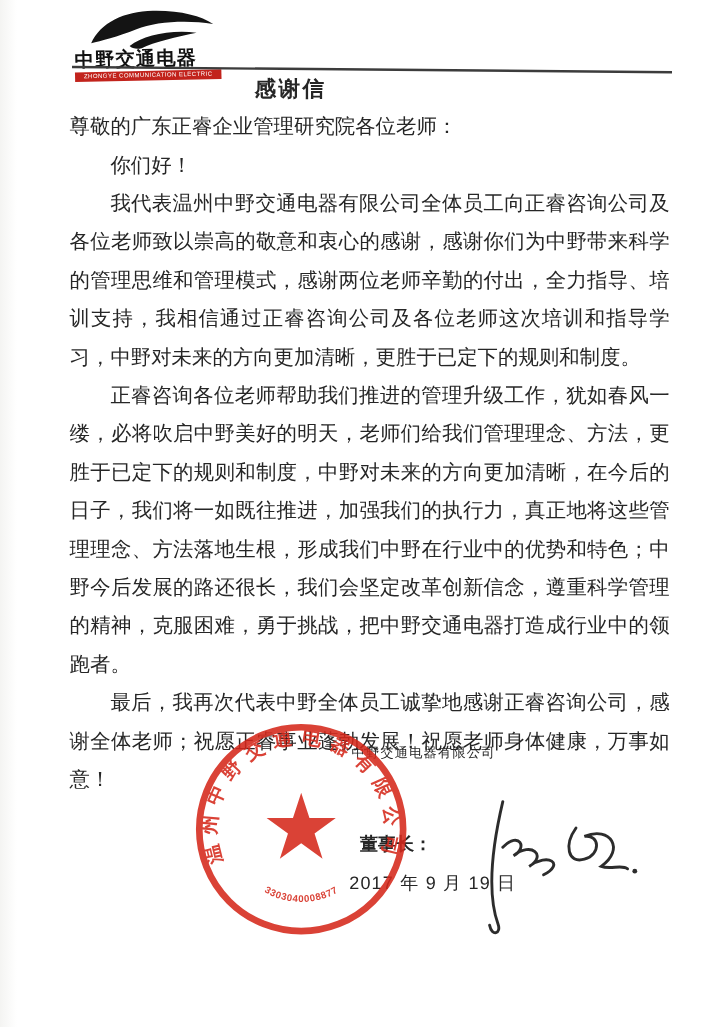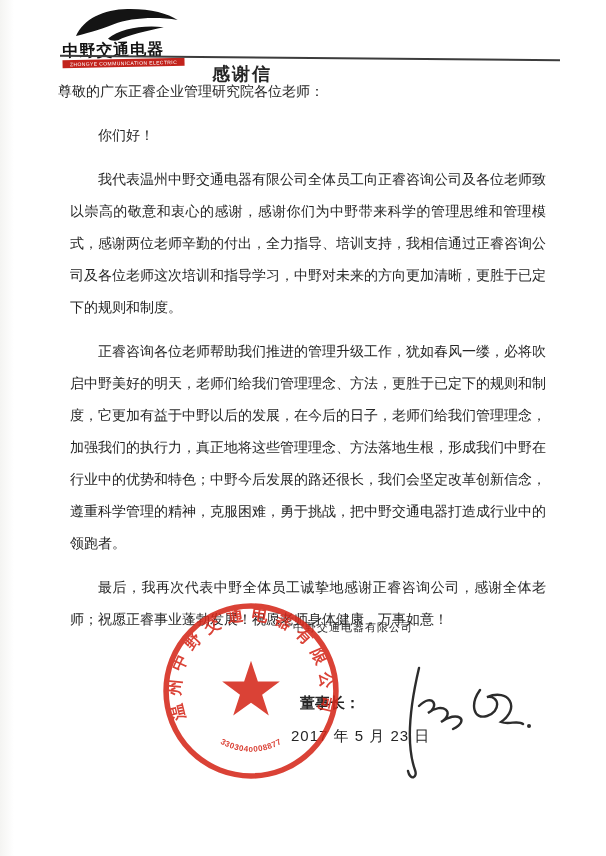--- a/index.html
+++ b/index.html
@@ -19,24 +19,24 @@
     font-weight:bold;font-size:16px;letter-spacing:1px;color:#111;line-height:1.05;}
   .brand-tagline{display:block;background:#c2231c;color:#fff;
     font-family:"Liberation Sans",sans-serif;font-size:5px;letter-spacing:.4px;
     padding:1px 2px;width:118px;text-align:center;}
   .header-rule{position:absolute;left:60px;top:57px;width:500px;height:1.5px;
     background:#3c3c3c;transform:rotate(0.5deg);}
 
   
   .title{position:absolute;top:62px;left:0;width:484px;text-align:center;
     font-size:18px;font-weight:bold;letter-spacing:2px;}
-  .content{position:absolute;left:58px;top:76px;width:500px;
-    font-size:14px;line-height:32px;text-align:justify;}
+  .content{position:absolute;left:58px;top:90px;width:500px;
+    font-size:17px;line-height:32px;text-align:justify;}
   .content .salutation{text-indent:0;margin:0;}
-  .content p{margin:12px;text-indent:2em;}
+  .content p{margin:0;text-indent:2em;}
 
   
   .sig-company{position:absolute;left:293px;top:620px;font-size:11px;letter-spacing:1px;}
   .sig-title{position:absolute;left:300px;top:694px;font-size:15px;font-weight:bold;}
   .sig-date{position:absolute;left:291px;top:727px;font-size:15px;
     font-family:"Liberation Sans",sans-serif;letter-spacing:1px;}
   .sig-hand{position:absolute;left:385px;top:662px;}
 
   
   .stamp{position:absolute;left:160px;top:600px;opacity:.88;}
@@ -59,27 +59,27 @@
   </div>
 
   <div class="header-rule"></div>
 
   <div class="title">感谢信</div>
 
   <div class="content">
     <p class="salutation">尊敬的广东正睿企业管理研究院各位老师：</p>
     <p>你们好！</p>
     <p>我代表温州中野交通电器有限公司全体员工向正睿咨询公司及各位老师致以崇高的敬意和衷心的感谢，感谢你们为中野带来科学的管理思维和管理模式，感谢两位老师辛勤的付出，全力指导、培训支持，我相信通过正睿咨询公司及各位老师这次培训和指导学习，中野对未来的方向更加清晰，更胜于已定下的规则和制度。</p>
-    <p>正睿咨询各位老师帮助我们推进的管理升级工作，犹如春风一缕，必将吹启中野美好的明天，老师们给我们管理理念、方法，更胜于已定下的规则和制度，它更加有益于中野以后的发展，在今后的日子，老师们给我们管理理念，加强我们的执行力，真正地将这些管理理念、方法落地生根，形成我们中野在行业中的优势和特色；中野今后发展的路还很长，我们会坚定改革创新信念，遵重科学管理的精神，克服困难，勇于挑战，把中野交通电器打造成行业中的领跑者。</p>
+    <p>正睿咨询各位老师帮助我们推进的管理升级工作，犹如春风一缕，必将吹启中野美好的明天，老师们给我们管理理念、方法，更胜于已定下的规则和制度，中野对未来的方向更加清晰，在今后的日子，我们将一如既往推进，加强我们的执行力，真正地将这些管理理念、方法落地生根，形成我们中野在行业中的优势和特色；中野今后发展的路还很长，我们会坚定改革创新信念，遵重科学管理的精神，克服困难，勇于挑战，把中野交通电器打造成行业中的领跑者。</p>
     <p>最后，我再次代表中野全体员工诚挚地感谢正睿咨询公司，感谢全体老师；祝愿正睿事业蓬勃发展！祝愿老师身体健康，万事如意！</p>
   </div>
 
   <div class="sig-company">中野交通电器有限公司</div>
   <div class="sig-title">董事长：</div>
-  <div class="sig-date">2017 年 5 月 23 日</div>
+  <div class="sig-date">2017 年 9 月 19 日</div>
 
   <svg class="sig-hand" width="150" height="120" viewBox="0 0 150 120">
     <g fill="none" stroke="#1b1b1b" stroke-width="2.4" stroke-linecap="round" opacity="0.92">
       <path d="M34,6 C26,40 20,80 30,108 C33,116 25,119 23,109"></path>
       <path d="M34,44 C48,30 55,45 43,51 C58,39 71,51 56,60 C72,48 86,58 68,67"></path>
       <path d="M95,28 C85,42 88,58 102,54 C116,50 115,33 102,35 C124,26 136,46 116,60 C124,63 133,58 138,62"></path>
     </g>
     <circle cx="144" cy="64" r="2" fill="#1b1b1b" opacity="0.92"></circle>
   </svg>
 

